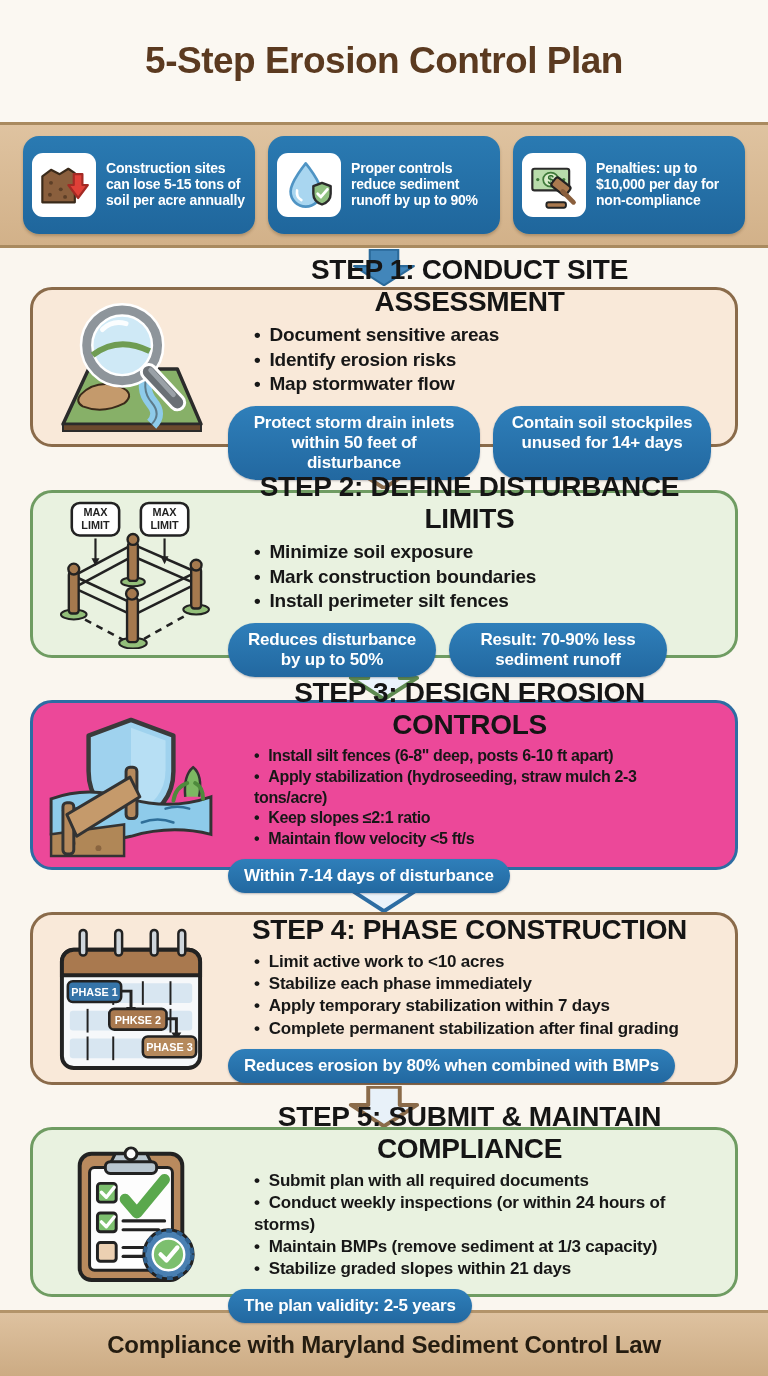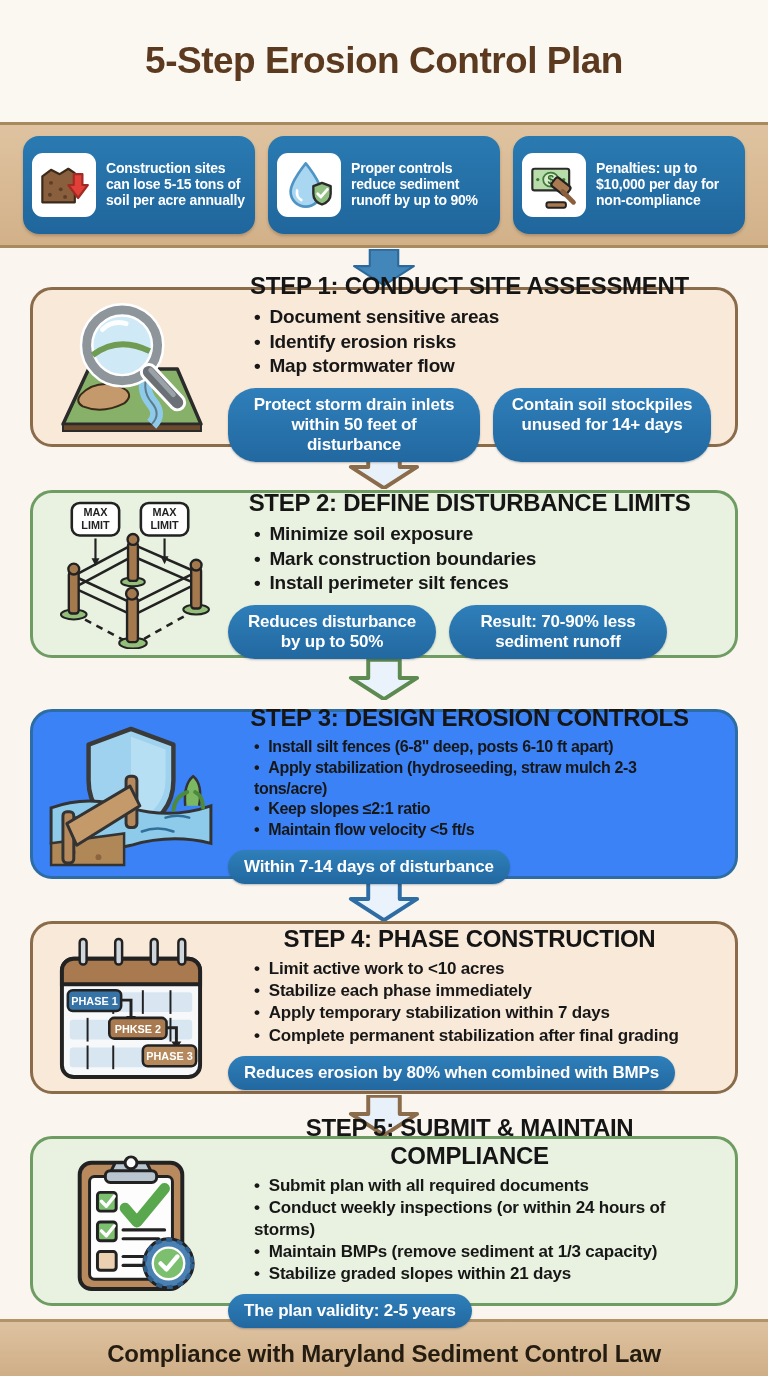--- a/index.html
+++ b/index.html
@@ -30,25 +30,25 @@
   .arrowzone { display:flex; justify-content:center; align-items:center; }
   .az1{height:39px;} .az2{height:43px;} .az3{height:42px;}
   .arrowzone svg { display:block; }
   
   .step {
     margin:0 30px; border-radius:22px; display:flex; align-items:center;
     padding-right:24px; position:relative;
   }
   .theme-brown { background:#f9e9d9; border:3.5px solid #8a6b4a; }
   .theme-green { background:#e9f2e0; border:3.5px solid #6f9c62; }
-  .theme-blue  { background:#3b82f6; border:3.5px solid #2d6da3;margin-top:9px; }
+  .theme-blue  { background:#ec4899; border:3.5px solid #2d6da3; }
   .s1{height:160px;} .s2{height:168px;} .s3{height:170px;} .s4{height:173px;} .s5{height:170px;}
   .step-icon { width:195px; flex:none; display:flex; align-items:center; justify-content:center; }
   .step-body { flex:1; min-width:0; }
-  .step-title { font-size:24px; font-weight:800; color:#151515; text-align:center; letter-spacing:-0.3px; margin-bottom:5px; }
+  .step-title { font-size:28px; font-weight:800; color:#151515; text-align:center; letter-spacing:-0.3px; margin-bottom:5px; }
   .bullets { list-style:none; margin-left:26px; }
   .bullets li { font-weight:700; color:#171717; line-height:1.3; letter-spacing:-0.2px; }
   .bullets li::before { content:"•"; margin-right:9px; }
   .fs19 li{font-size:19px;} .fs17 li{font-size:17px;} .fs16 li{font-size:16px; letter-spacing:-0.35px;}
   .badges { display:flex; gap:13px; margin-top:9px; margin-left:0; }
   .badge {
     background:linear-gradient(#2f7fba,#2268a0); color:#fff; font-weight:700; font-size:17px;
     line-height:1.18; padding:7px 16px; border-radius:28px; text-align:center; letter-spacing:-0.2px;
     box-shadow:0 1px 2px rgba(40,40,60,.3);
   }

